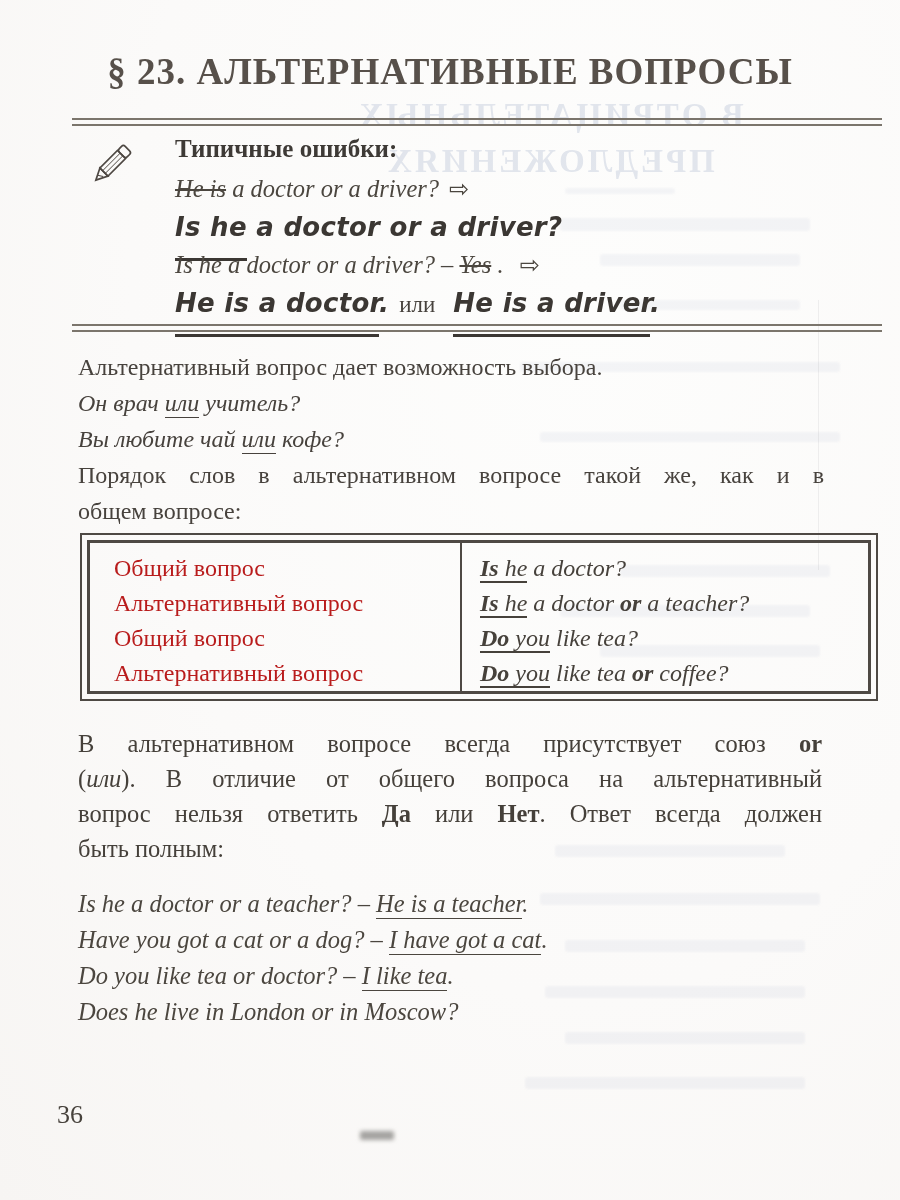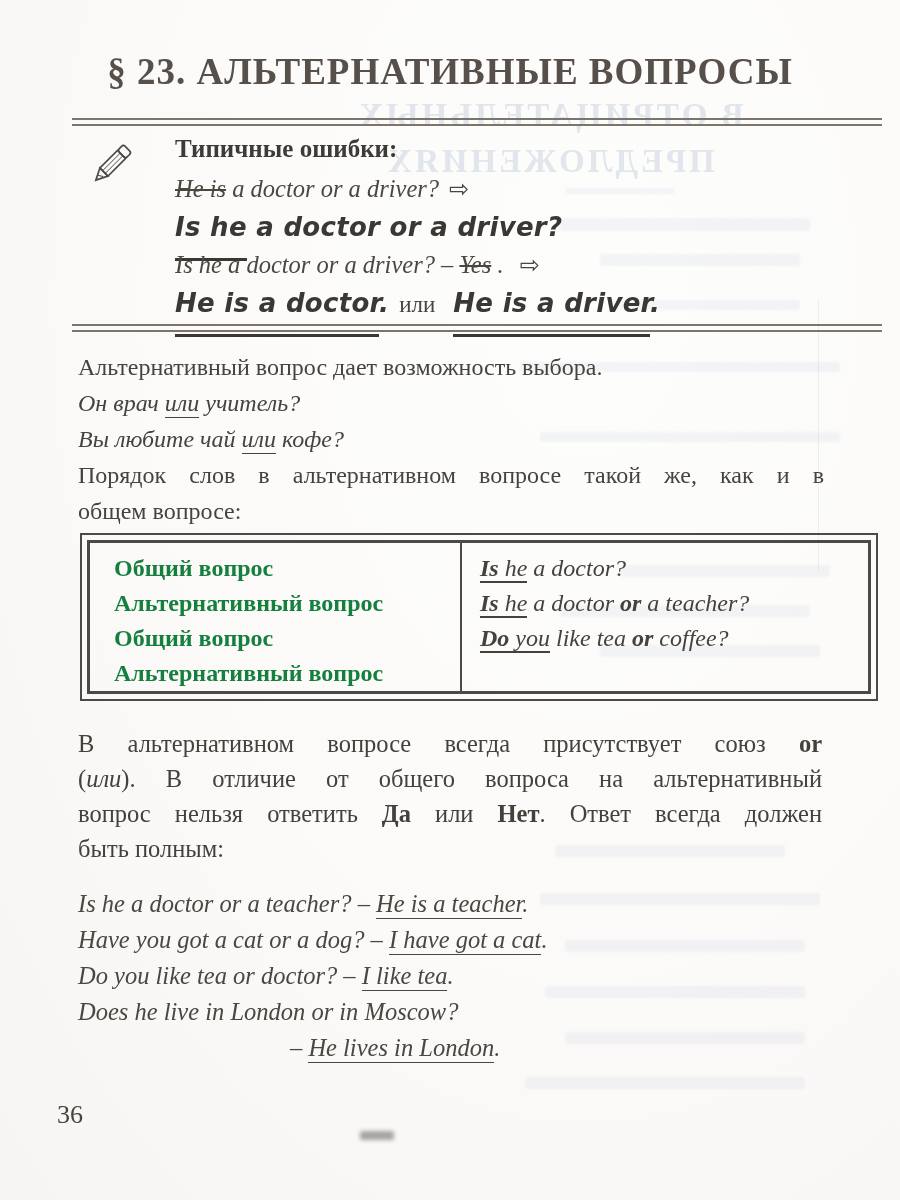--- a/index.html
+++ b/index.html
@@ -46,21 +46,21 @@
   .jl{text-align:justify;text-align-last:justify;}
   
   #grammar-table{top:533px;left:80px;width:798px;height:168px;z-index:2;
     border:2px solid #4e4944;padding:5px;box-sizing:border-box;}
   #grammar-table .inner{border:3px solid #4e4944;height:100%;box-sizing:border-box;
     display:flex;}
   .col-l{width:372px;box-sizing:border-box;border-right:2.5px solid #4e4944;
     padding:8px 0 0 24px;}
   .col-r{flex:1;padding:8px 0 0 18px;}
   .trow{height:35px;line-height:35px;font-size:24px;white-space:nowrap;}
-  .col-l .trow{font-weight:bold;color:#15803d;}
+  .col-l .trow{font-weight:normal;color:#b91c1c;}
   .col-r .trow{font-style:italic;color:#46413b;}
   .q-u{border-bottom:2px solid currentColor;padding-bottom:0px;}
   .aux{font-weight:bold;}
   .or{font-weight:bold;}
   
   #para{top:726px;left:78px;width:744px;font-size:24.5px;z-index:2;color:#45403a;}
   .para-line{line-height:35px;height:35px;}
   .b{font-weight:bold;}
   
   #examples{top:886px;left:78px;width:746px;font-size:24.5px;font-style:italic;z-index:2;color:#4b463f;}
@@ -138,34 +138,34 @@
   <div class="inner">
     <div class="col-l">
       <div class="trow">Общий вопрос</div>
       <div class="trow">Альтернативный вопрос</div>
       <div class="trow">Общий вопрос</div>
       <div class="trow">Альтернативный вопрос</div>
     </div>
     <div class="col-r">
       <div class="trow"><span class="q-u"><span class="aux">Is</span><span> he</span></span><span> a doctor?</span><span class="or"></span><span></span></div>
       <div class="trow"><span class="q-u"><span class="aux">Is</span><span> he</span></span><span> a doctor </span><span class="or">or</span><span> a teacher?</span></div>
+      <div class="trow"><span class="q-u"><span class="aux">Do</span><span> you</span></span><span> like tea?</span><span class="or"></span><span></span></div>
       <div class="trow"><span class="q-u"><span class="aux">Do</span><span> you</span></span><span> like tea </span><span class="or">or</span><span> coffee?</span></div>
     </div>
   </div>
 </div>
 
 <div id="para" class="abs">
   <div class="para-line jl"><span>В альтернативном вопросе всегда присутствует союз </span><span class="b">or</span></div>
   <div class="para-line jl"><span>(</span><span class="it">или</span><span>). В отличие от общего вопроса на альтернативный</span></div>
   <div class="para-line jl"><span>вопрос нельзя ответить </span><span class="b">Да</span><span> или </span><span class="b">Нет</span><span>. Ответ всегда должен</span></div>
   <div class="para-line">быть полным:</div>
 </div>
 
 <div id="examples" class="abs">
   <div class="ex-line"><span>Is he a doctor or a teacher? – </span><span class="u-thin">He is a teacher</span><span>.</span></div>
   <div class="ex-line"><span>Have you got a cat or a dog? – </span><span class="u-thin">I have got a cat</span><span>.</span></div>
   <div class="ex-line"><span>Do you like tea or doctor? – </span><span class="u-thin">I like tea</span><span>.</span></div>
   <div class="ex-line">Does he live in London or in Moscow?</div>
-  <div class="ex-line ex-indent"><span>– </span><span class="u-thin">He lives in London</span><span>.</span></div>
 </div>
 
 <div id="page-num" class="abs">36</div>
 <div id="smudge" class="abs"></div>
 
 </body></html>

